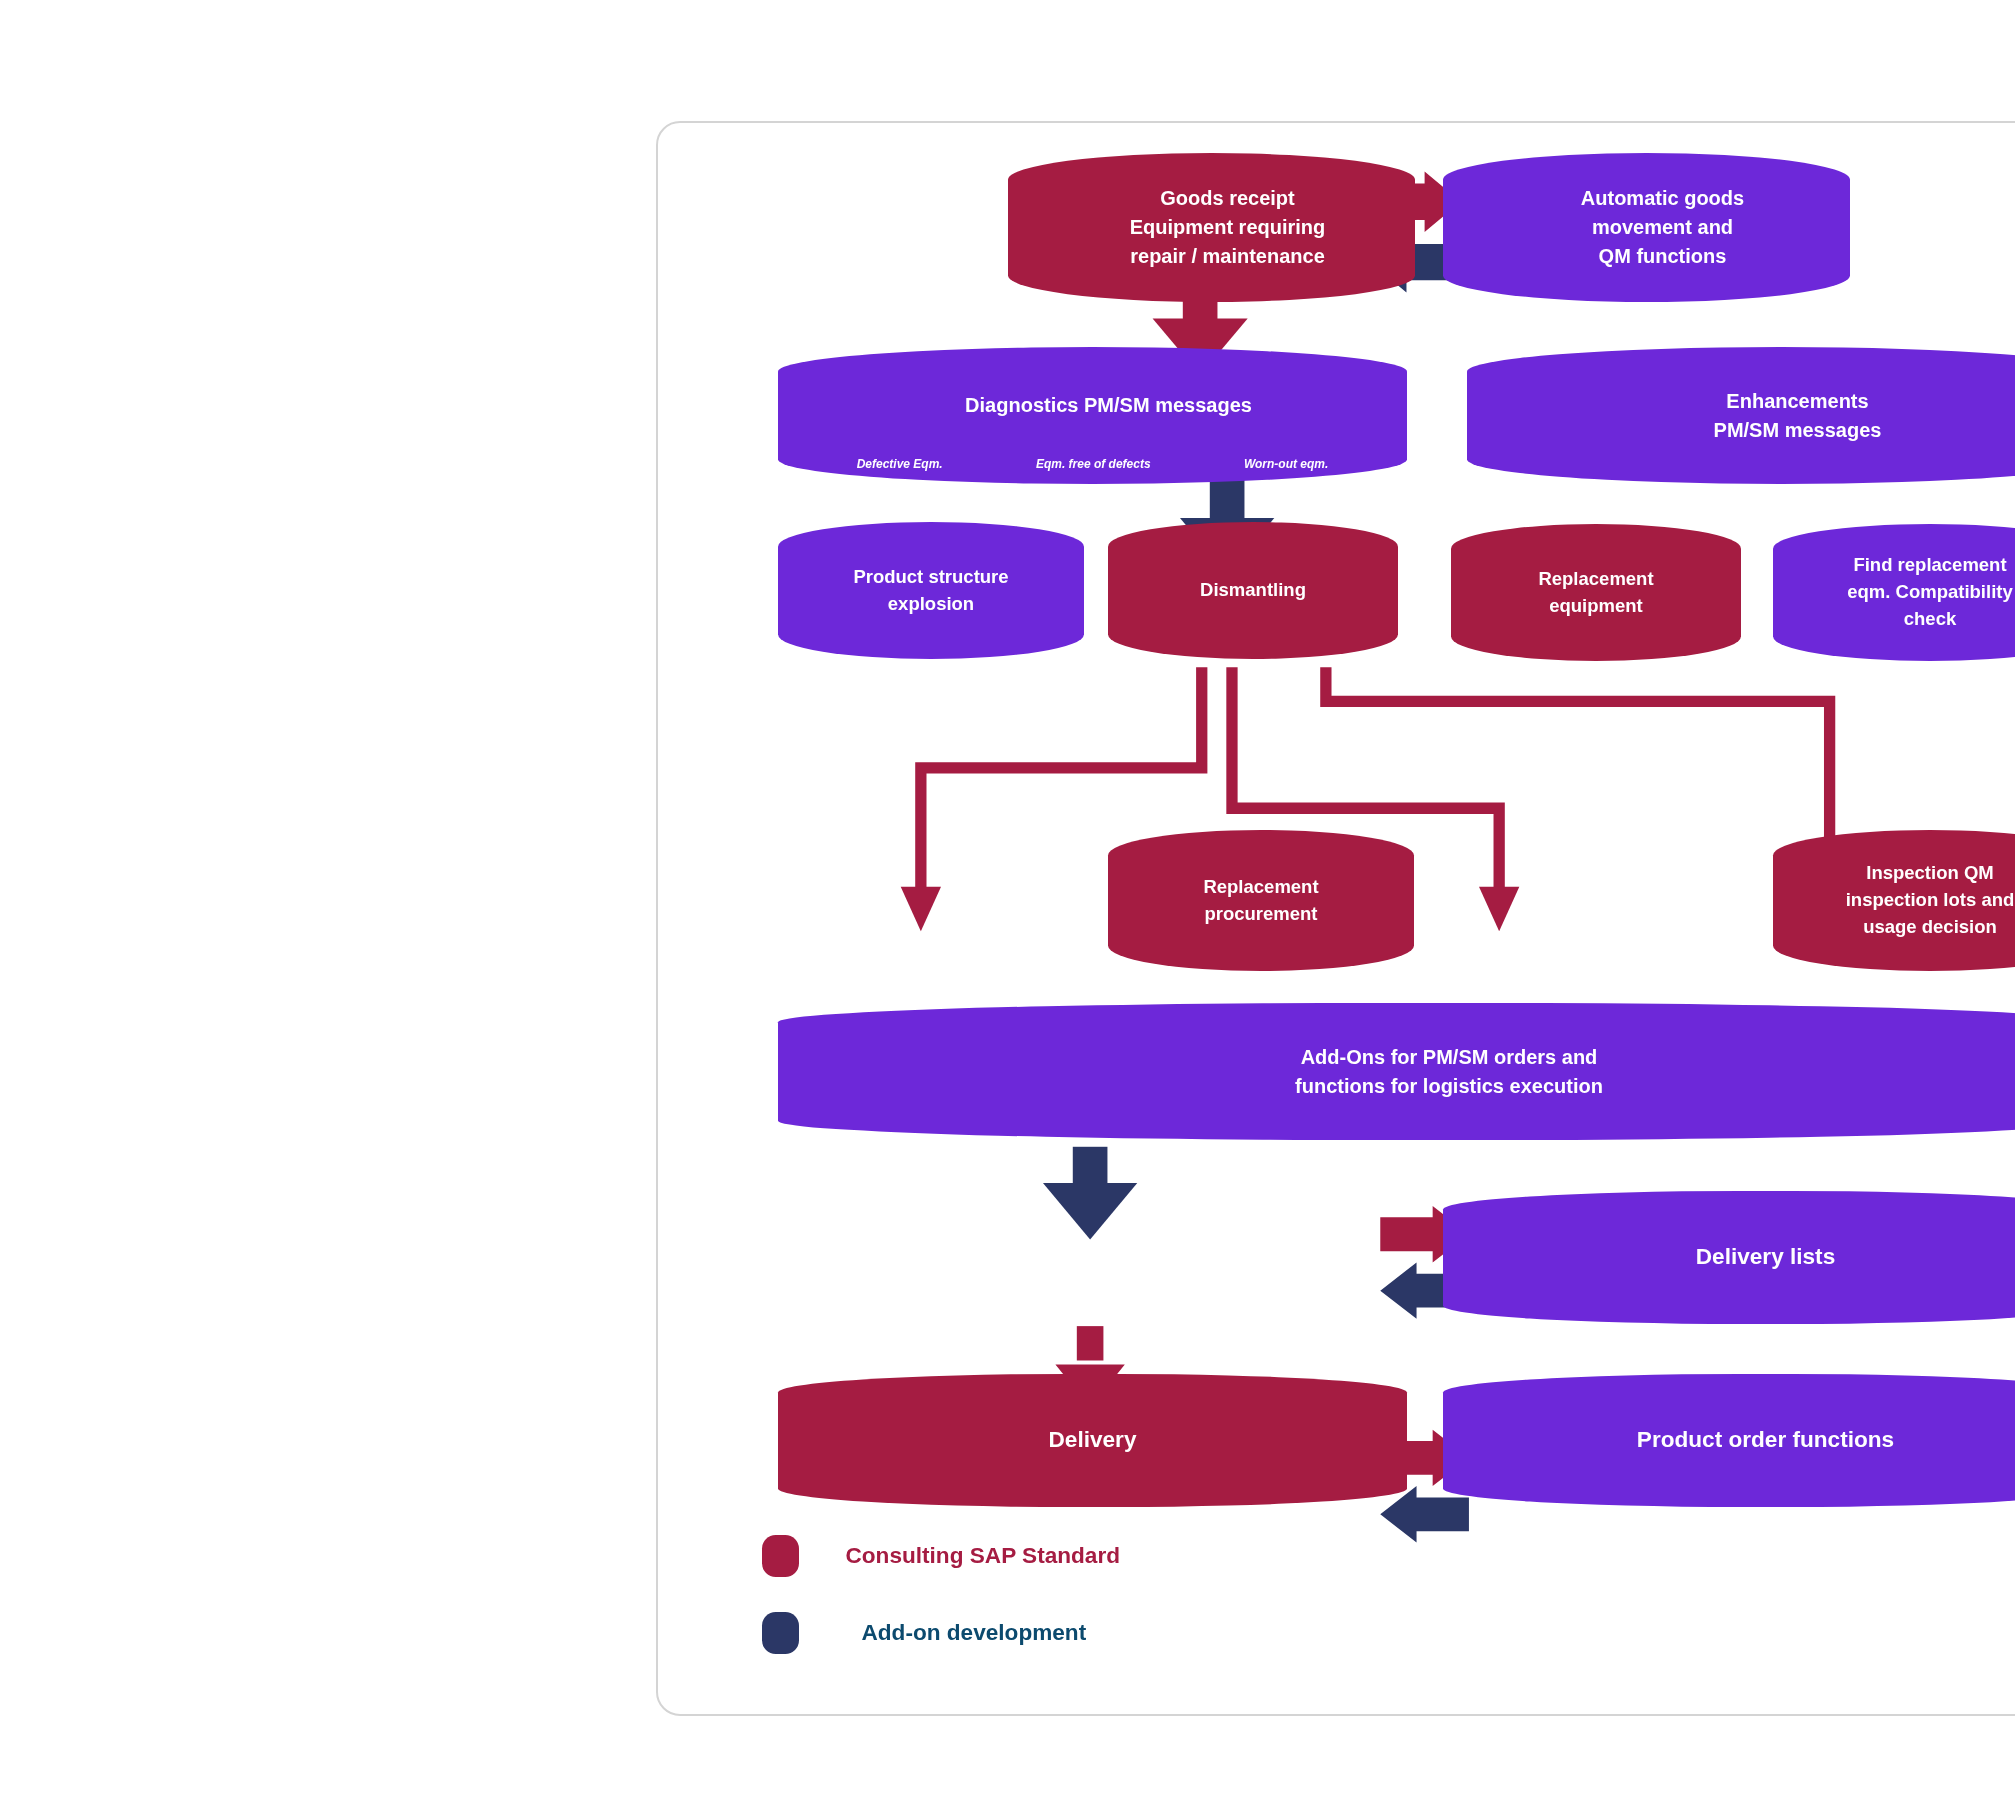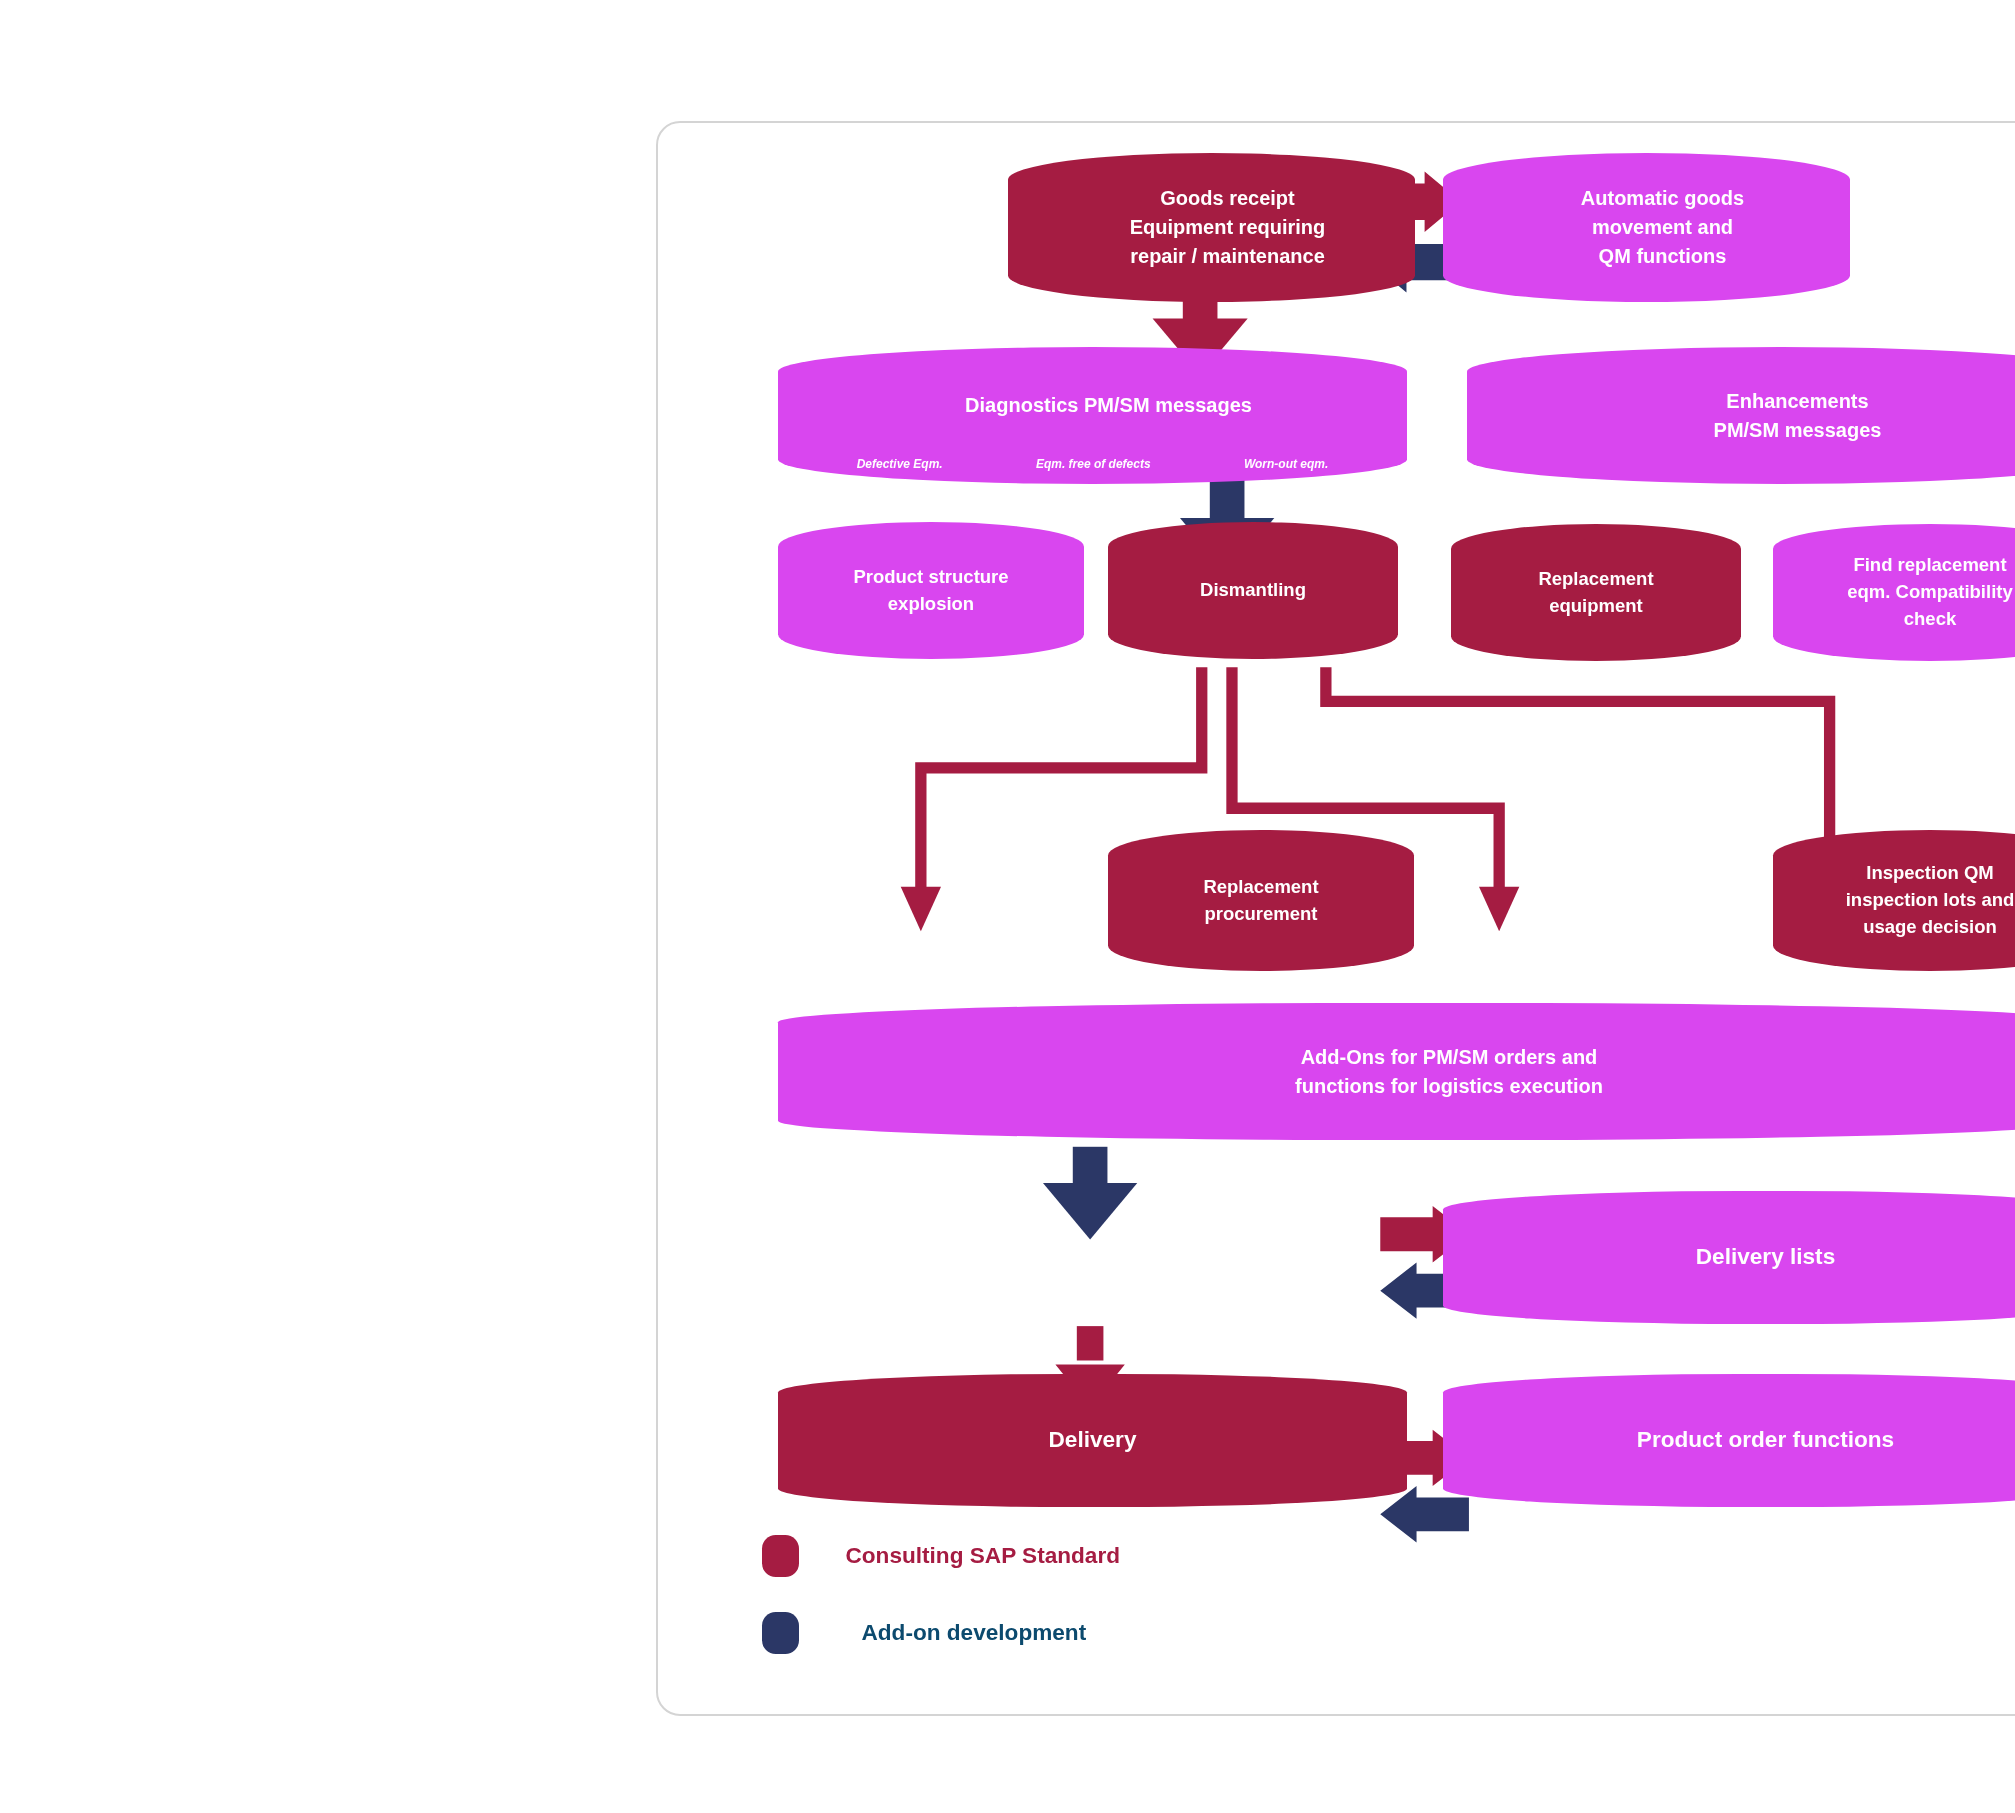--- a/index.html
+++ b/index.html
@@ -13,21 +13,21 @@
 
   .canvas{position:absolute;left:0;top:0;width:3224px;height:1814px;pointer-events:none;}
 
   .node{
     position:absolute;display:flex;align-items:center;justify-content:center;
     text-align:center;color:#ffffff;box-sizing:border-box;
     font-weight:bold;line-height:1.45;
   }
   .node .txt{position:relative;z-index:3;padding:0 16px;white-space:pre-line;}
   .crimson{background:#A51C42;}
-  .navy{background:#d946ef;text-align:center;}
+  .navy{background:#6d28d9;text-align:center;}
 
   
   .barrel{border-radius:50% / 18%;}
   .barrel-soft{border-radius:46% / 14%;}
 
   .sublabels{
     position:absolute;left:0;right:0;bottom:10.5px;z-index:4;
     display:flex;justify-content:space-around;align-items:flex-end;
     padding:0 32px;box-sizing:border-box;
   }

